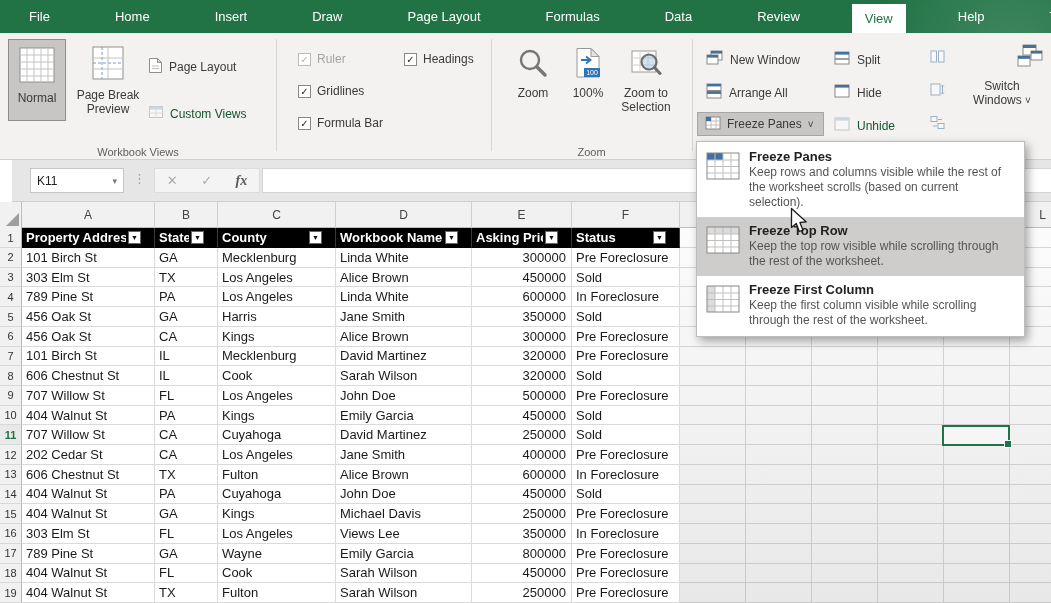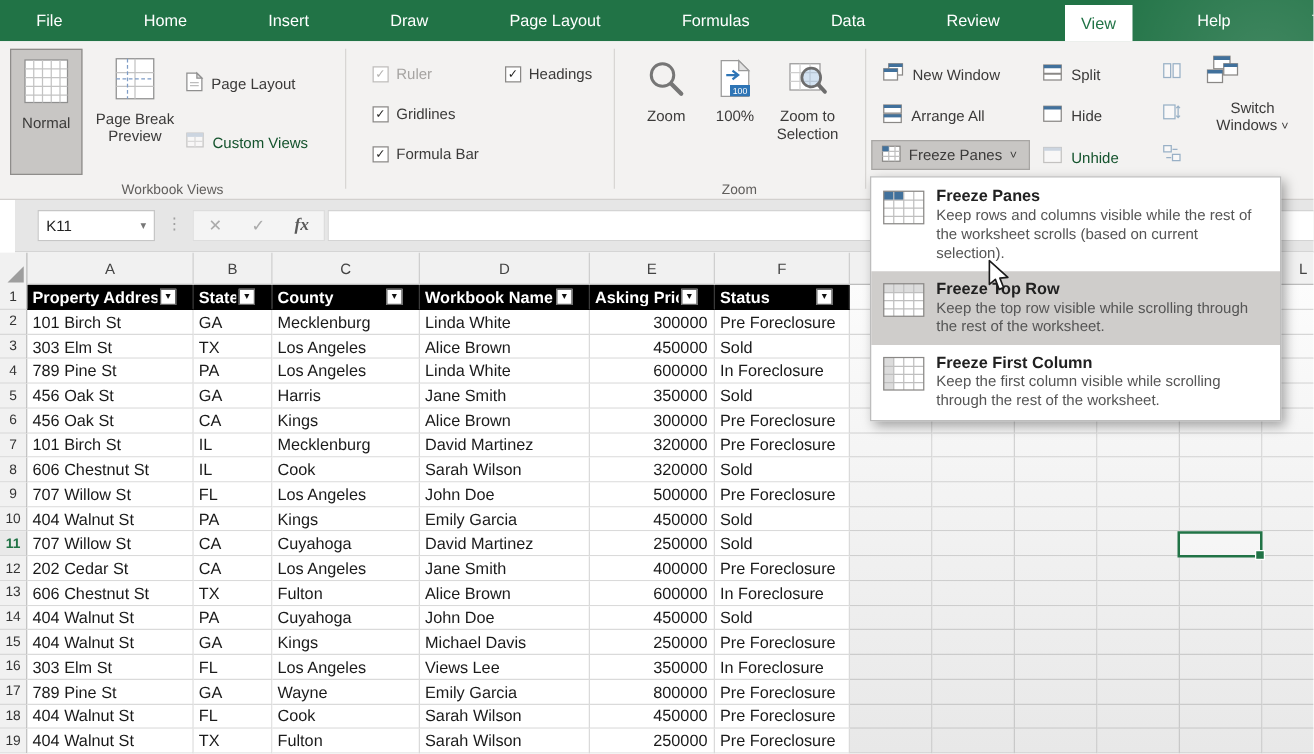--- a/index.html
+++ b/index.html
@@ -30,21 +30,21 @@
   .cbrow{position:absolute;display:flex;align-items:center;gap:6px;font-size:12px;color:#3b3a39;}
   .cb{width:13px;height:13px;border:1px solid #8a8886;background:#fff;font-size:10px;line-height:12px;
       text-align:center;font-weight:bold;color:#201f1e;box-sizing:border-box;flex:none;}
   .cbrow.disabled{color:#a6a4a2;}
   .cbrow.disabled .cb{border-color:#bdbbb9;color:#b3b1af;}
   .fpbtn{position:absolute;left:697px;top:79px;width:127px;height:24px;background:#c8c6c4;
          border:1px solid #a8a6a4;display:flex;align-items:center;gap:6px;padding:0 7px;box-sizing:border-box;}
   .chev{font-size:10px;color:#3b3a39;}
   .winrow{position:absolute;display:flex;align-items:center;gap:7px;white-space:nowrap;}
   .switchwin{position:absolute;left:960px;top:10px;width:84px;display:flex;flex-direction:column;
-             align-items:flex-start;text-align:center;line-height:14px;gap:3px;}
+             align-items:flex-end;text-align:center;line-height:14px;gap:3px;}
   
   .fbar{position:absolute;top:160px;left:0;width:1051px;height:42px;background:#e6e6e6;
         border-bottom:1px solid #cfcfcf;box-sizing:border-box;margin-left:12px;}
   .namebox{position:absolute;left:18px;top:8px;width:94px;height:25px;background:#fff;border:1px solid #c6c6c6;
            display:flex;align-items:center;justify-content:space-between;padding:0 6px;font-size:12px;color:#222;box-sizing:border-box;}
   .namebox .dd{font-size:9px;color:#777;}
   .fdots{position:absolute;left:121px;top:11px;color:#a0a0a0;font-size:13px;}
   .fbtns{position:absolute;left:142px;top:8px;width:106px;height:25px;background:#f4f4f4;border:1px solid #dddddd;
          display:flex;align-items:center;justify-content:space-around;box-sizing:border-box;}
   .fx-cancel,.fx-enter{color:#ababab;font-size:13px;}
@@ -116,21 +116,21 @@
             <path d="M5.5 12.5h4M5.8 14.6h3.4M6.6 16.6h1.8" stroke="#fff" stroke-width="1.3" fill="none"></path>
           </svg>
       </span>
       <span class="tellme">Tell me what you want to do</span>
     </div>
     <div class="deco"></div>
   </div>
 
   <div class="ribbon">
 
-    <div class="bigbtn pressed" style="left:8px;top:6px;width:58px;height:101px;">
+    <div class="bigbtn pressed" style="left:8px;top:6px;width:58px;height:82px;">
       <span>
         <svg width="38" height="38" viewBox="0 0 38 38">
             <rect x="2" y="2" width="34" height="34" fill="#fff" stroke="#8f8f8f"></rect>
             <path d="M2 9h34M2 16h34M2 23h34M2 30h34M9 2v34M16 2v34M23 2v34M30 2v34" stroke="#c3c3c3" fill="none"></path>
           </svg>
       </span>
       <span>Normal</span>
     </div>
     <div class="bigbtn" style="left:69px;top:6px;width:78px;height:101px;">
       <span>

